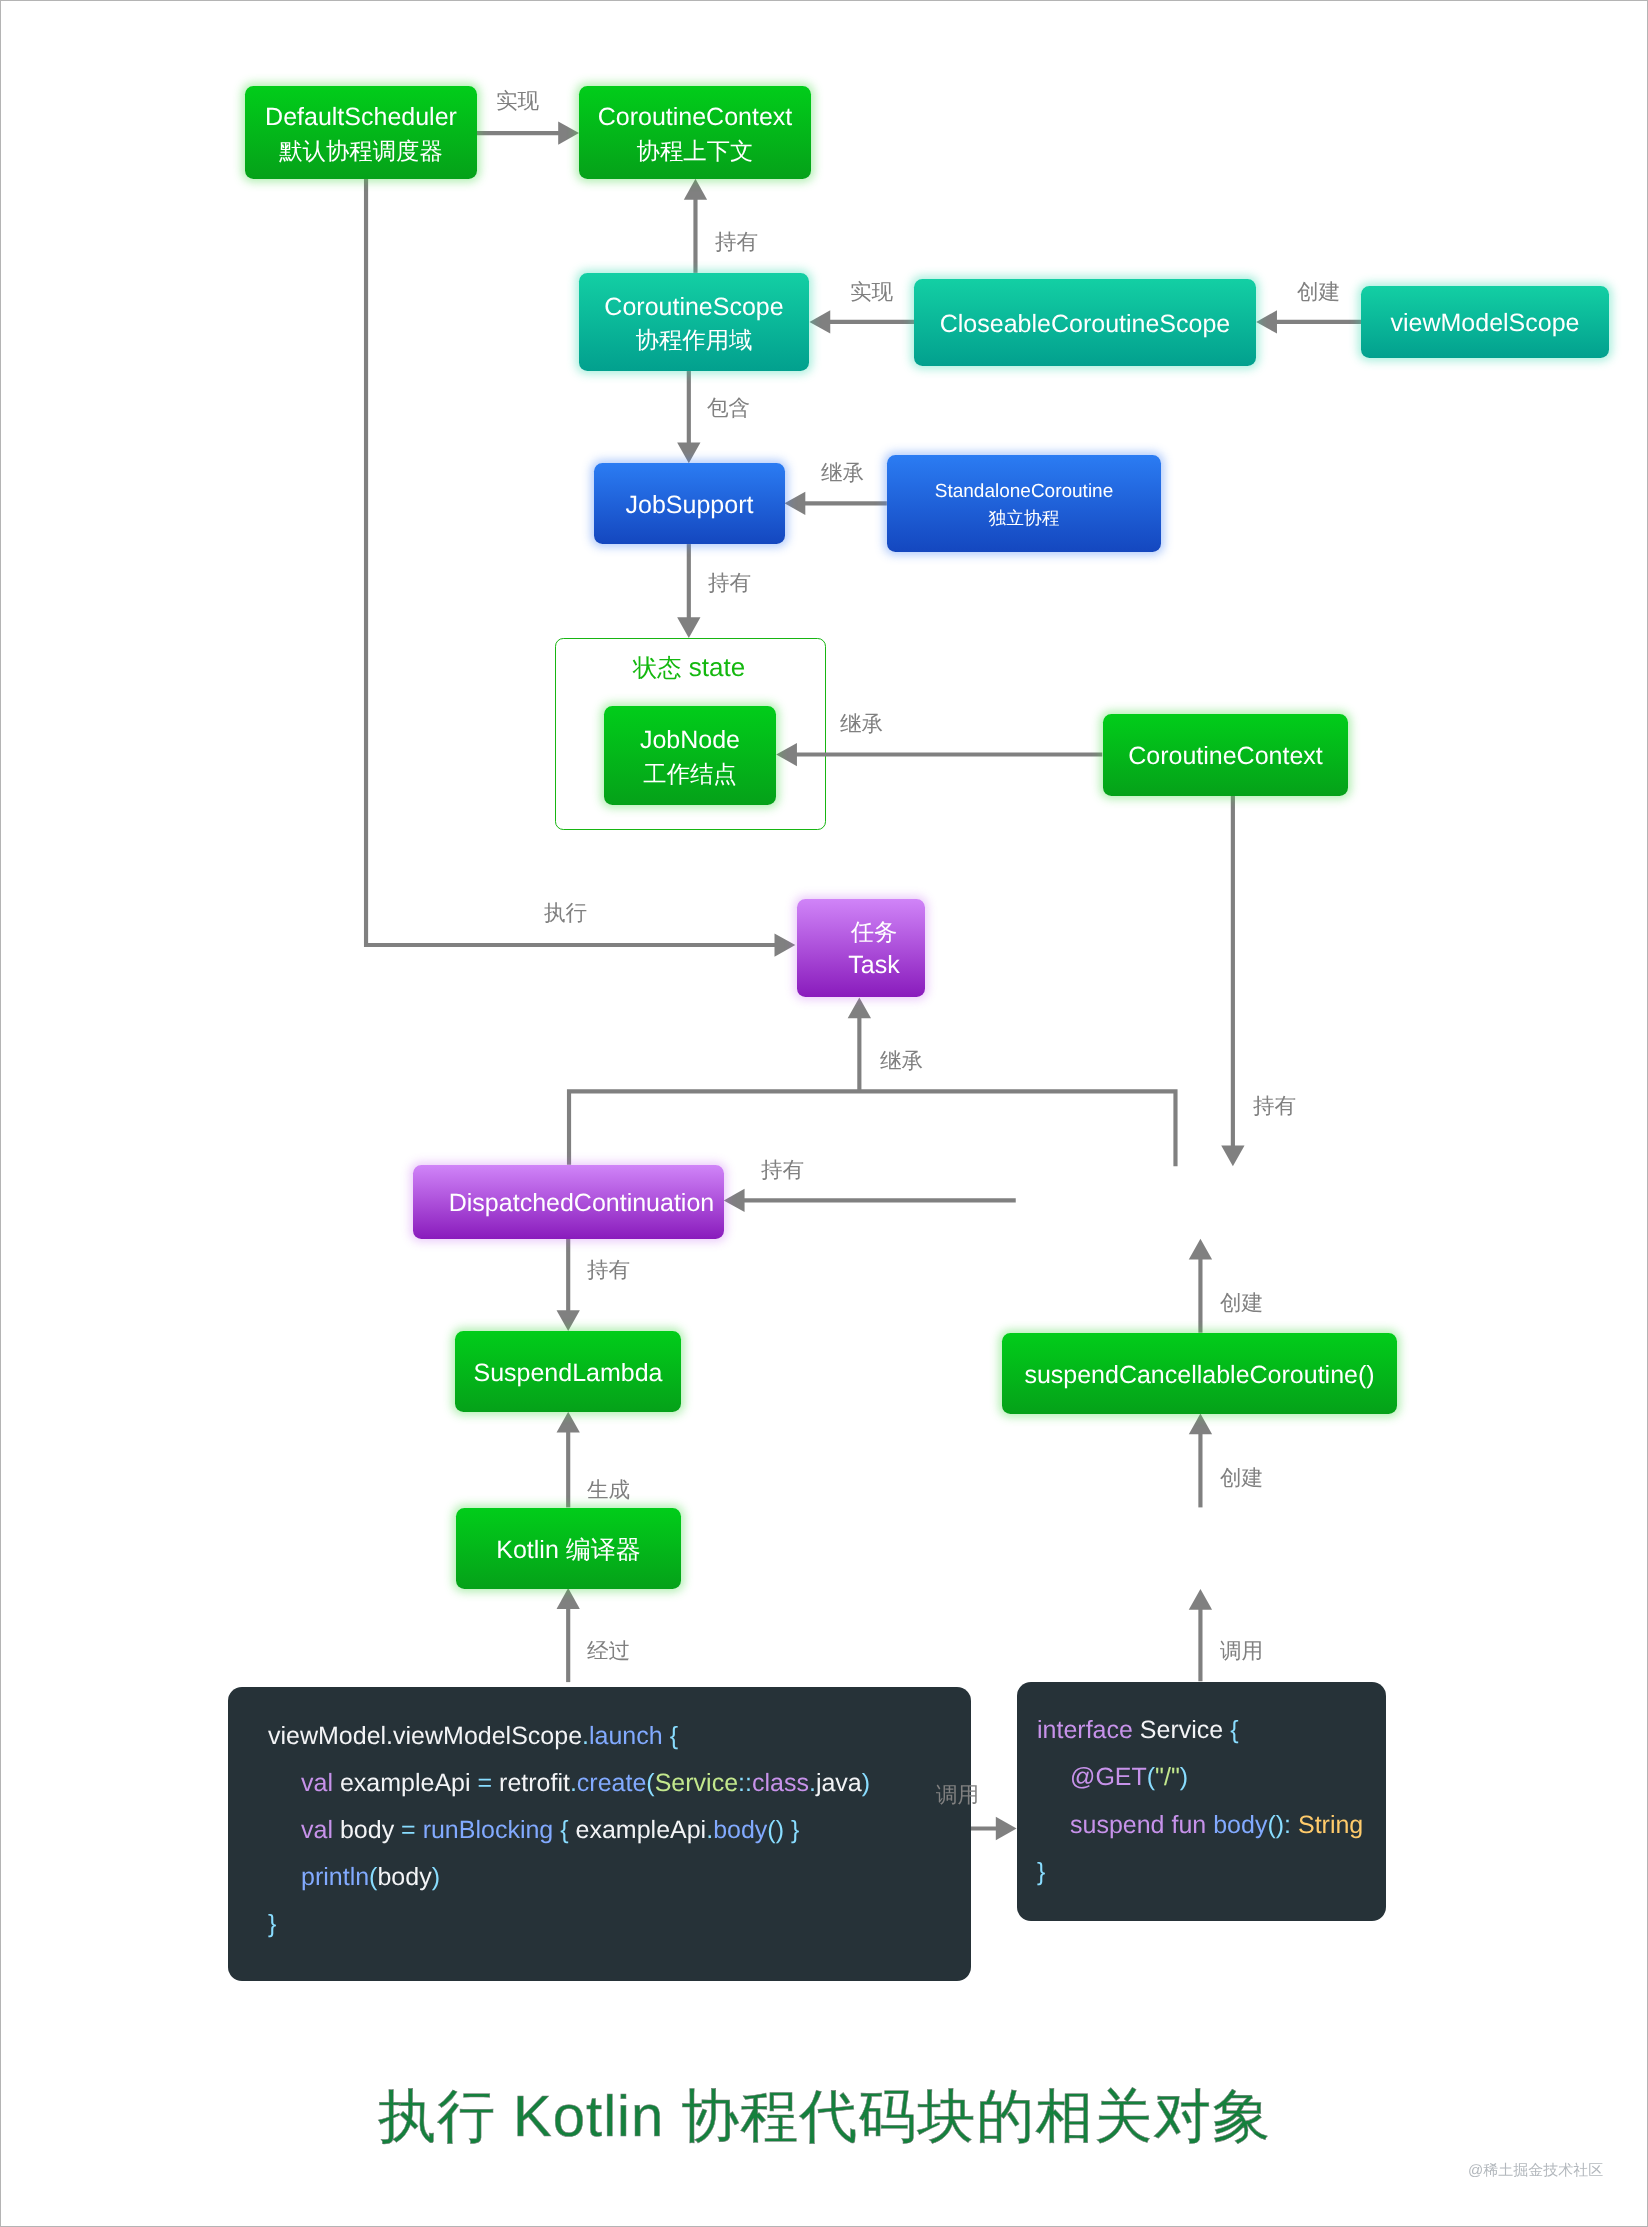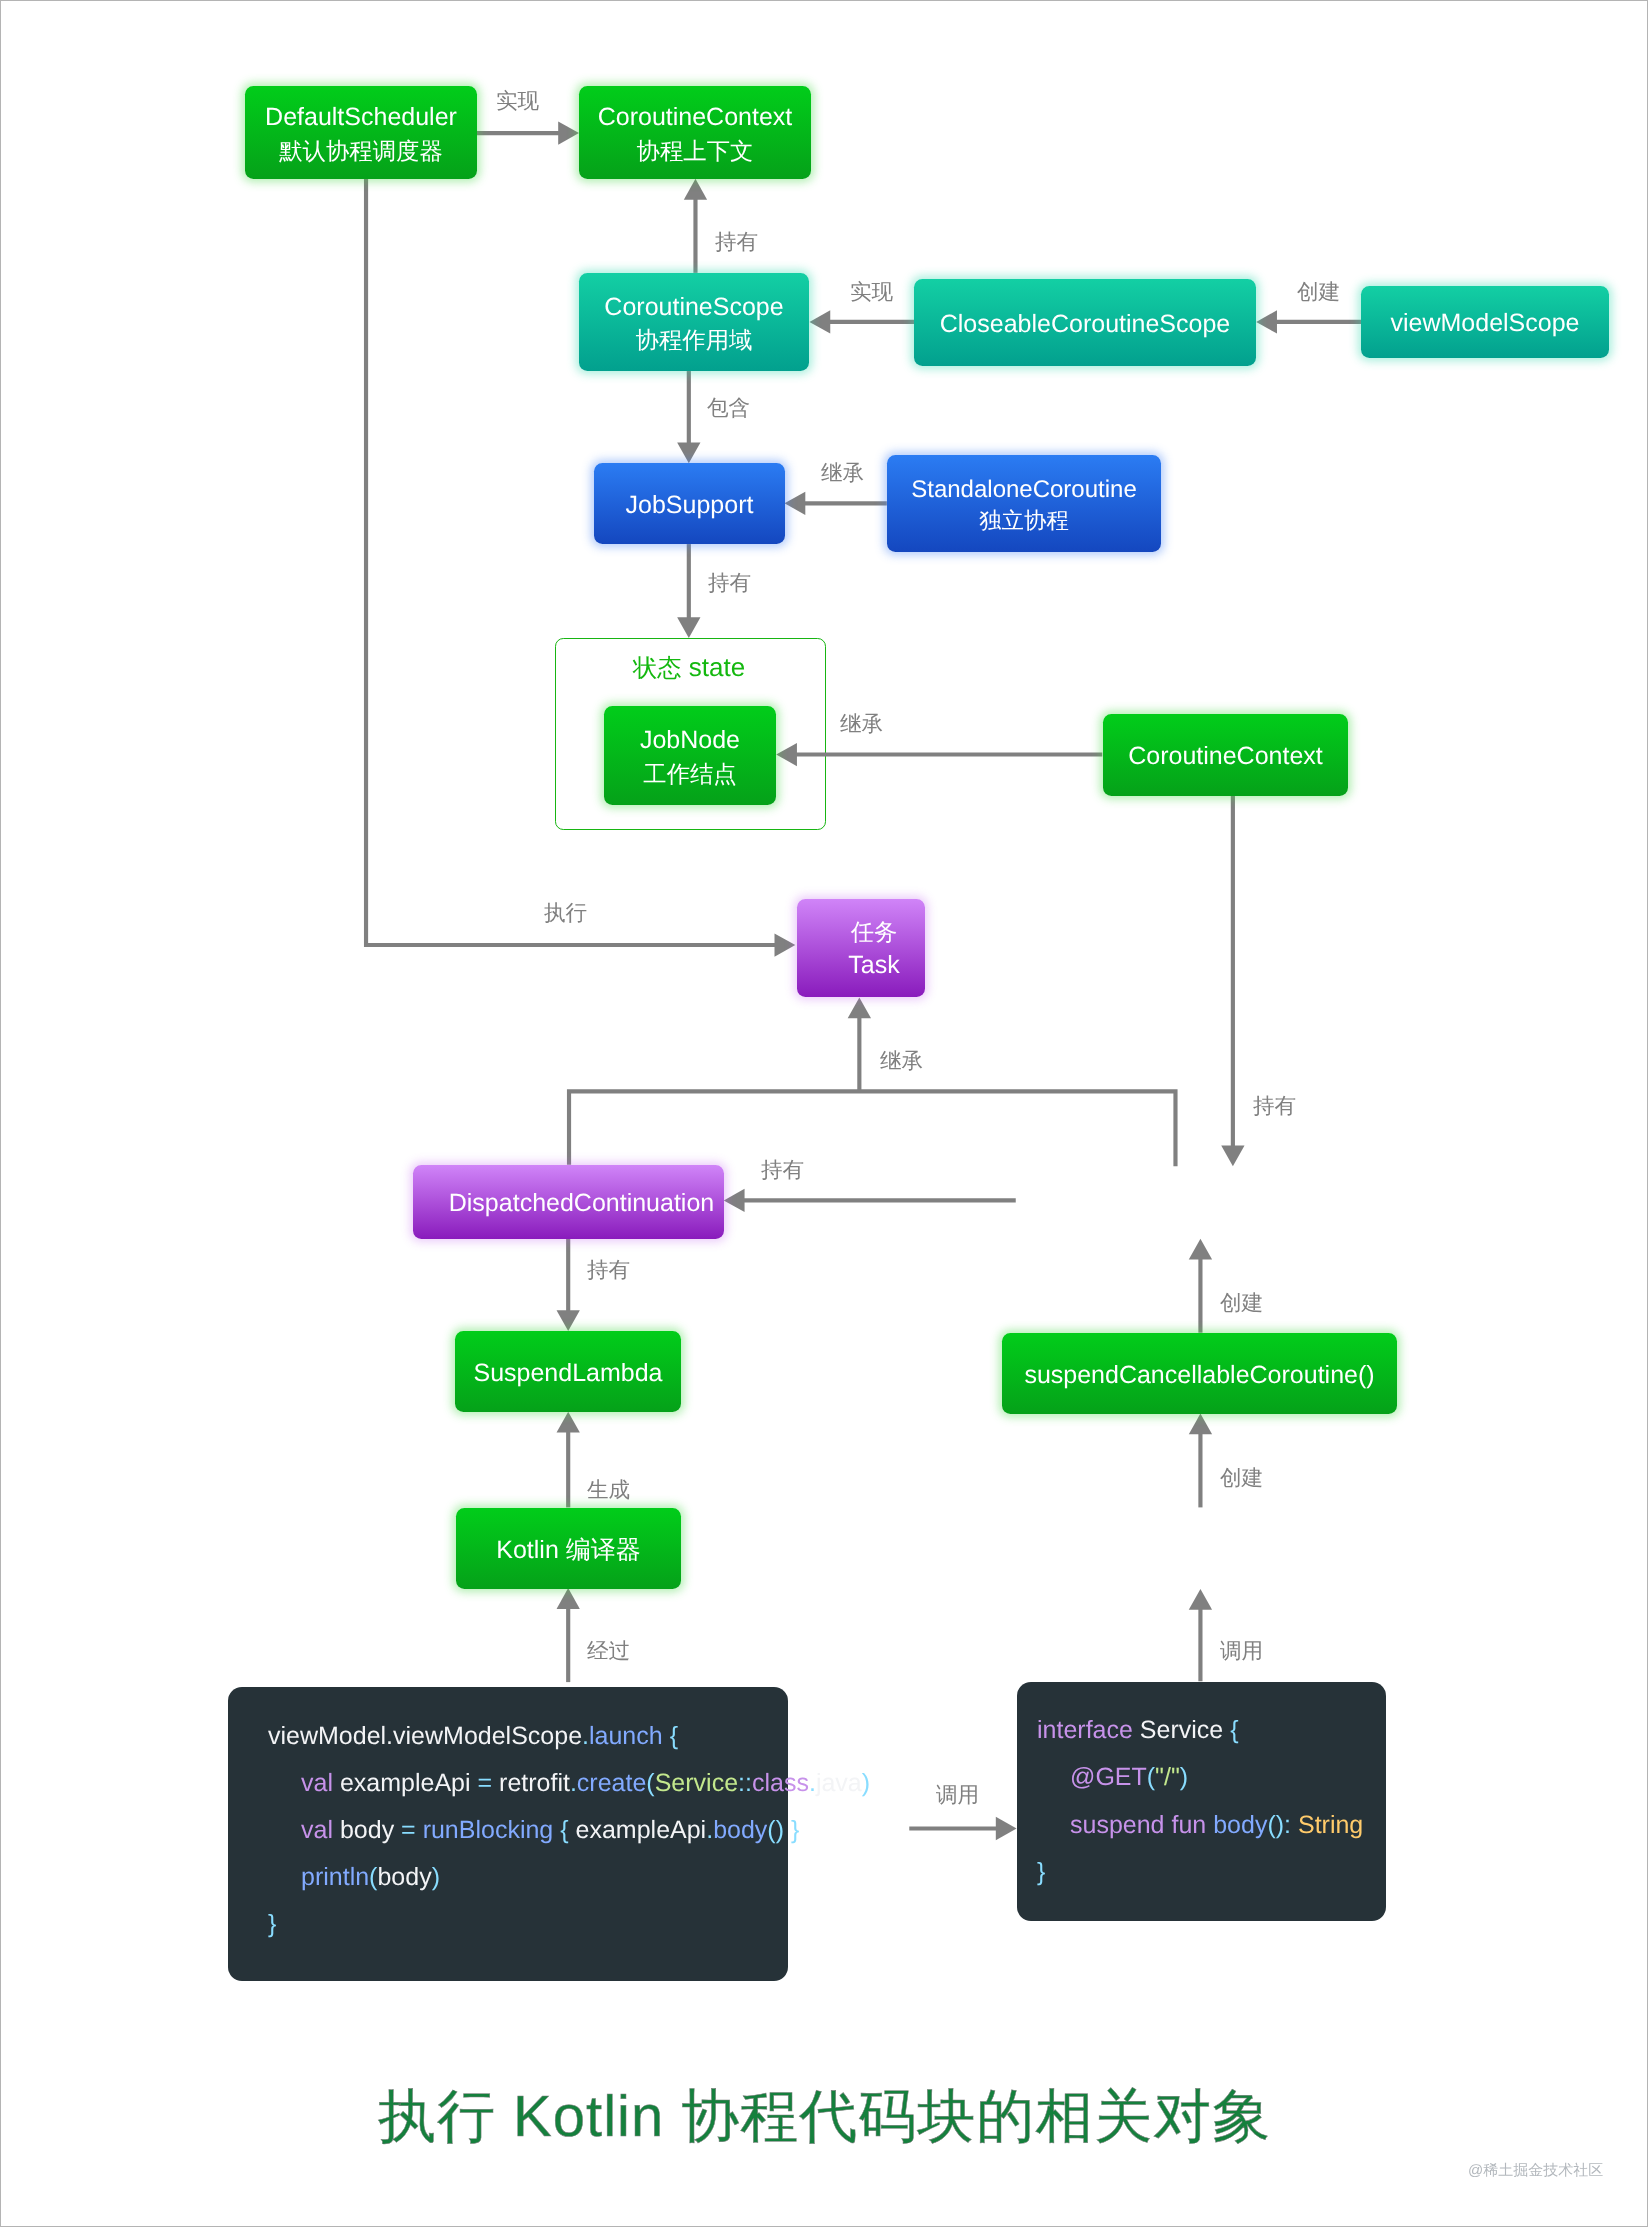--- a/index.html
+++ b/index.html
@@ -109,21 +109,21 @@
   <div class="node n-teal" style="left:914px;top:279px;width:342px;height:87px;font-size:25px">
     <span>CloseableCoroutineScope</span>
   </div>
   <div class="node n-teal" style="left:1361px;top:286px;width:248px;height:72px;font-size:25px">
     <span>viewModelScope</span>
   </div>
 
   <div class="node n-blue" style="left:594px;top:463px;width:191px;height:81px;font-size:25px">
     <span>JobSupport</span>
   </div>
-  <div class="node n-blue" style="left:887px;top:455px;width:274px;height:97px;font-size:24px">
+  <div class="node n-blue" style="left:887px;top:455px;width:274px;height:97px;font-size:19px">
     <span>StandaloneCoroutine</span>
     <span class="cjk">独立协程</span>
   </div>
 
   <div class="state-box" style="left:555px;top:638px;width:271px;height:192px"></div>
   <div class="state-title" style="left:633px;top:652px"><span class="cjk">状态</span><span> state</span></div>
   <div class="node n-green" style="left:604px;top:706px;width:172px;height:99px;font-size:25px">
     <span>JobNode</span>
     <span class="cjk">工作结点</span>
   </div>
@@ -143,21 +143,21 @@
   <div class="node n-green" style="left:455px;top:1331px;width:226px;height:81px;font-size:25px">
     <span>SuspendLambda</span>
   </div>
   <div class="node n-green" style="left:456px;top:1508px;width:225px;height:81px;font-size:25px">
     <span>Kotlin 编译器</span>
   </div>
   <div class="node n-green" style="left:1002px;top:1333px;width:395px;height:81px;font-size:25px">
     <span>suspendCancellableCoroutine()</span>
   </div>
 
-  <div class="code" style="left:228px;top:1687px;width:560px;height:294px">
+  <div class="code" style="left:228px;top:1687px;width:743px;height:294px">
       <div class="ln" style="position: absolute; left: 40px; top: 35px;"><span class="tok-plain">viewModel.viewModelScope</span><span class="tok-op">.</span><span class="tok-fn">launch</span><span class="tok-plain"> </span><span class="tok-brace">{</span></div>
       <div class="ln" style="position: absolute; left: 40px; top: 82px;"><span class="tok-plain" style="display: inline-block; width: 33px;">    </span><span class="tok-kw">val</span><span class="tok-plain"> exampleApi </span><span class="tok-op">=</span><span class="tok-plain"> retrofit</span><span class="tok-op">.</span><span class="tok-fn">create</span><span class="tok-op">(</span><span class="tok-type">Service</span><span class="tok-op">::</span><span class="tok-kw">class</span><span class="tok-op">.</span><span class="tok-plain">java</span><span class="tok-op">)</span></div>
       <div class="ln" style="position: absolute; left: 40px; top: 129px;"><span class="tok-plain" style="display: inline-block; width: 33px;">    </span><span class="tok-kw">val</span><span class="tok-plain"> body </span><span class="tok-op">=</span><span class="tok-plain"> </span><span class="tok-fn">runBlocking</span><span class="tok-plain"> </span><span class="tok-brace">{</span><span class="tok-plain"> exampleApi</span><span class="tok-op">.</span><span class="tok-fn">body</span><span class="tok-op">()</span><span class="tok-plain"> </span><span class="tok-brace">}</span></div>
       <div class="ln" style="position: absolute; left: 40px; top: 176px;"><span class="tok-plain" style="display: inline-block; width: 33px;">    </span><span class="tok-fn">println</span><span class="tok-op">(</span><span class="tok-plain">body</span><span class="tok-op">)</span></div>
       <div class="ln" style="position: absolute; left: 40px; top: 223px;"><span class="tok-brace">}</span></div>
     </div>
   <div class="code" style="left:1017px;top:1682px;width:369px;height:239px">
       <div class="ln" style="position: absolute; left: 20px; top: 34px;"><span class="tok-kw">interface</span><span class="tok-plain"> Service </span><span class="tok-brace">{</span></div>
       <div class="ln" style="position: absolute; left: 20px; top: 81px;"><span class="tok-plain" style="display: inline-block; width: 33px;">    </span><span class="tok-kw">@GET</span><span class="tok-op">(</span><span class="tok-str">"/"</span><span class="tok-op">)</span></div>
       <div class="ln" style="position: absolute; left: 20px; top: 129px;"><span class="tok-plain" style="display: inline-block; width: 33px;">    </span><span class="tok-kw">suspend fun</span><span class="tok-plain"> </span><span class="tok-fn">body</span><span class="tok-op">()</span><span class="tok-op">: </span><span class="tok-cls">String</span></div>

